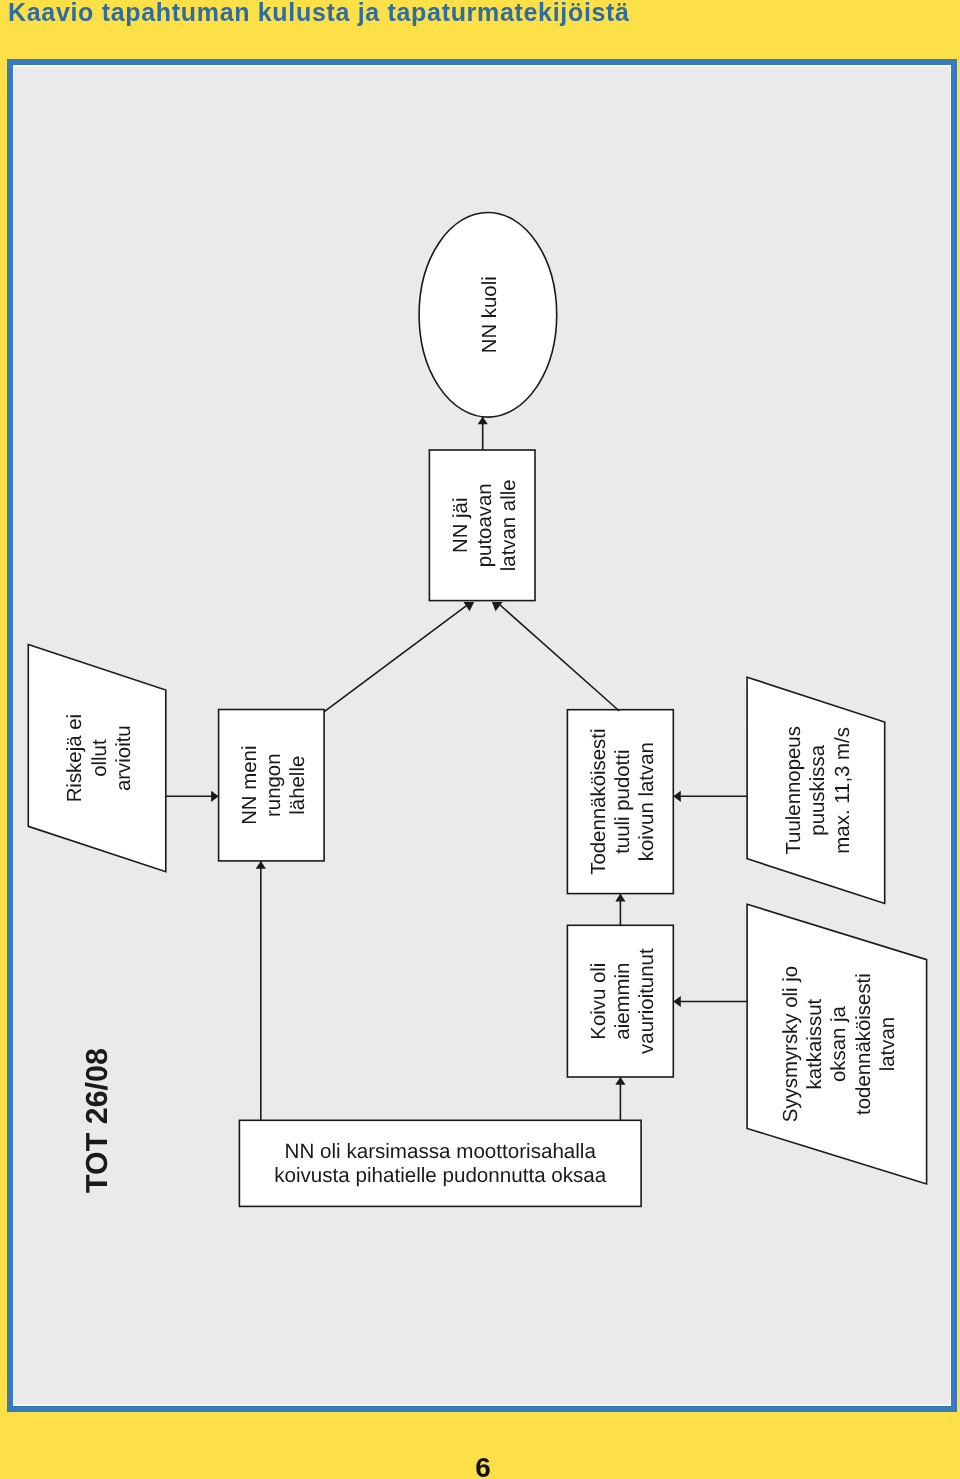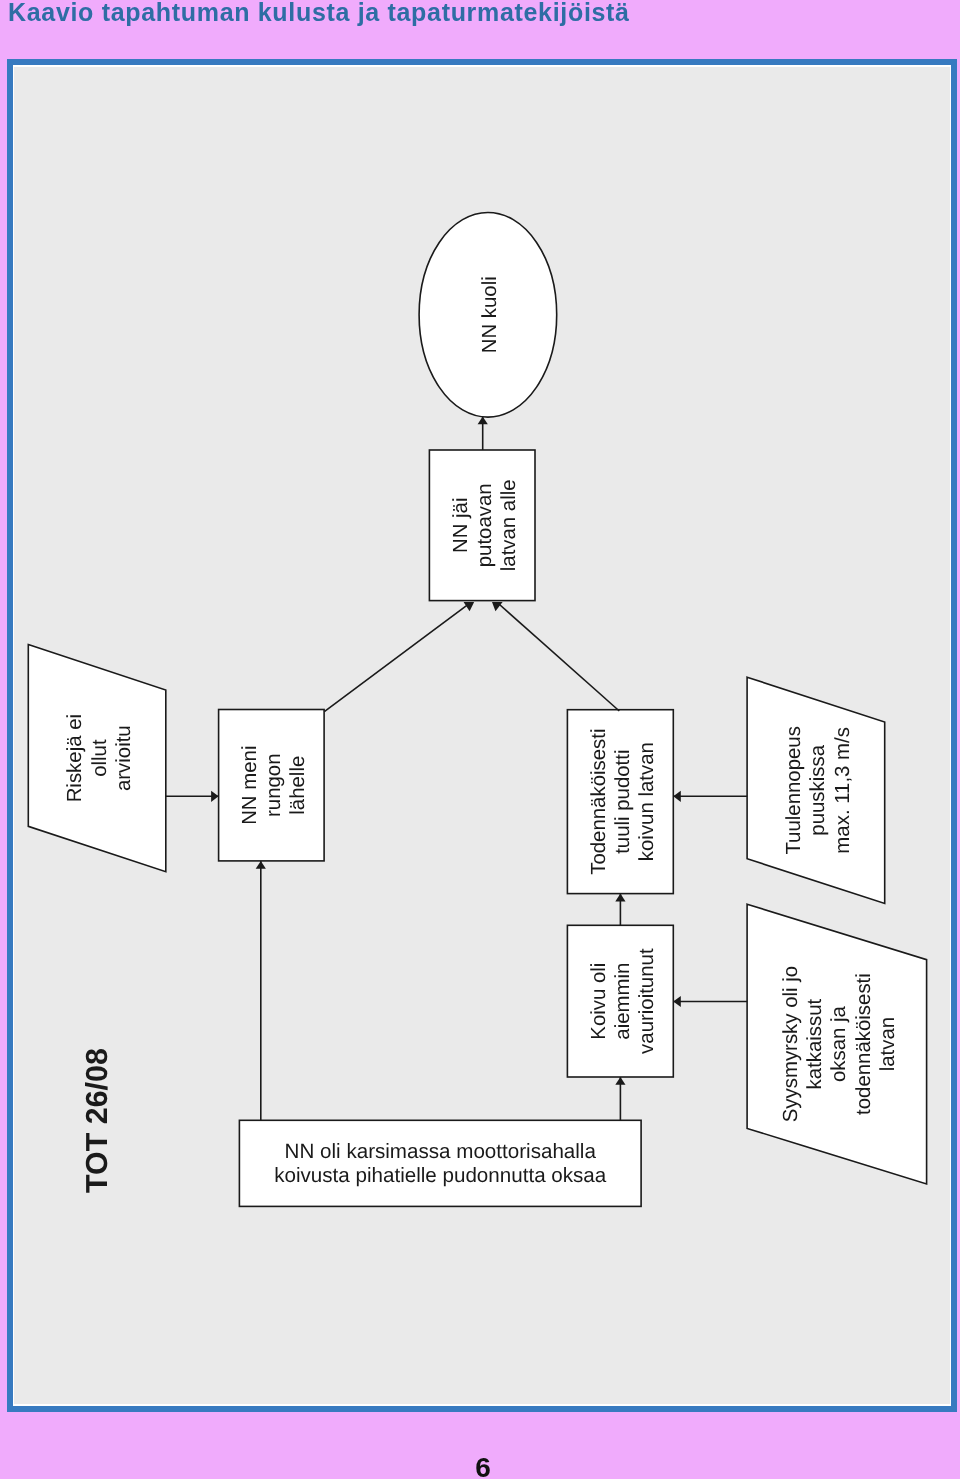--- a/index.html
+++ b/index.html
@@ -1,19 +1,19 @@
 <!DOCTYPE html>
 <html><head>
 <meta charset="utf-8">
 <style>
   html,body{margin:0;padding:0;background:#ffffff;}
   body{width:960px;height:1479px;overflow:hidden;
        font-family:"Liberation Sans","DejaVu Sans",sans-serif;
        -webkit-font-smoothing:antialiased;}
-  .page{position:relative;width:960px;height:1479px;background:#f0abfc;}
+  .page{position:relative;width:960px;height:1479px;background:#fde047;}
   .title{position:absolute;left:7.7px;top:-2.5px;font-size:25px;line-height:28px;
          font-weight:bold;letter-spacing:0.68px;white-space:nowrap;will-change:transform;}
   .frame{position:absolute;left:7px;top:58.9px;width:950px;height:1353px;
          border:6px solid #377ac0;box-sizing:border-box;background:#fff;}
   .frame-inner{position:absolute;left:1.4px;top:1.8px;right:1.4px;bottom:1.8px;}
   .pageno{position:absolute;left:0;top:1454px;width:966px;text-align:center;
           font-size:28px;line-height:28px;font-weight:bold;color:#111;}
   svg.diagram{position:absolute;left:0;top:0;}
   .shape{fill:#ffffff;stroke:#1a1a1a;stroke-width:1.6;}
   .conn{stroke:#1a1a1a;stroke-width:1.6;fill:none;}

